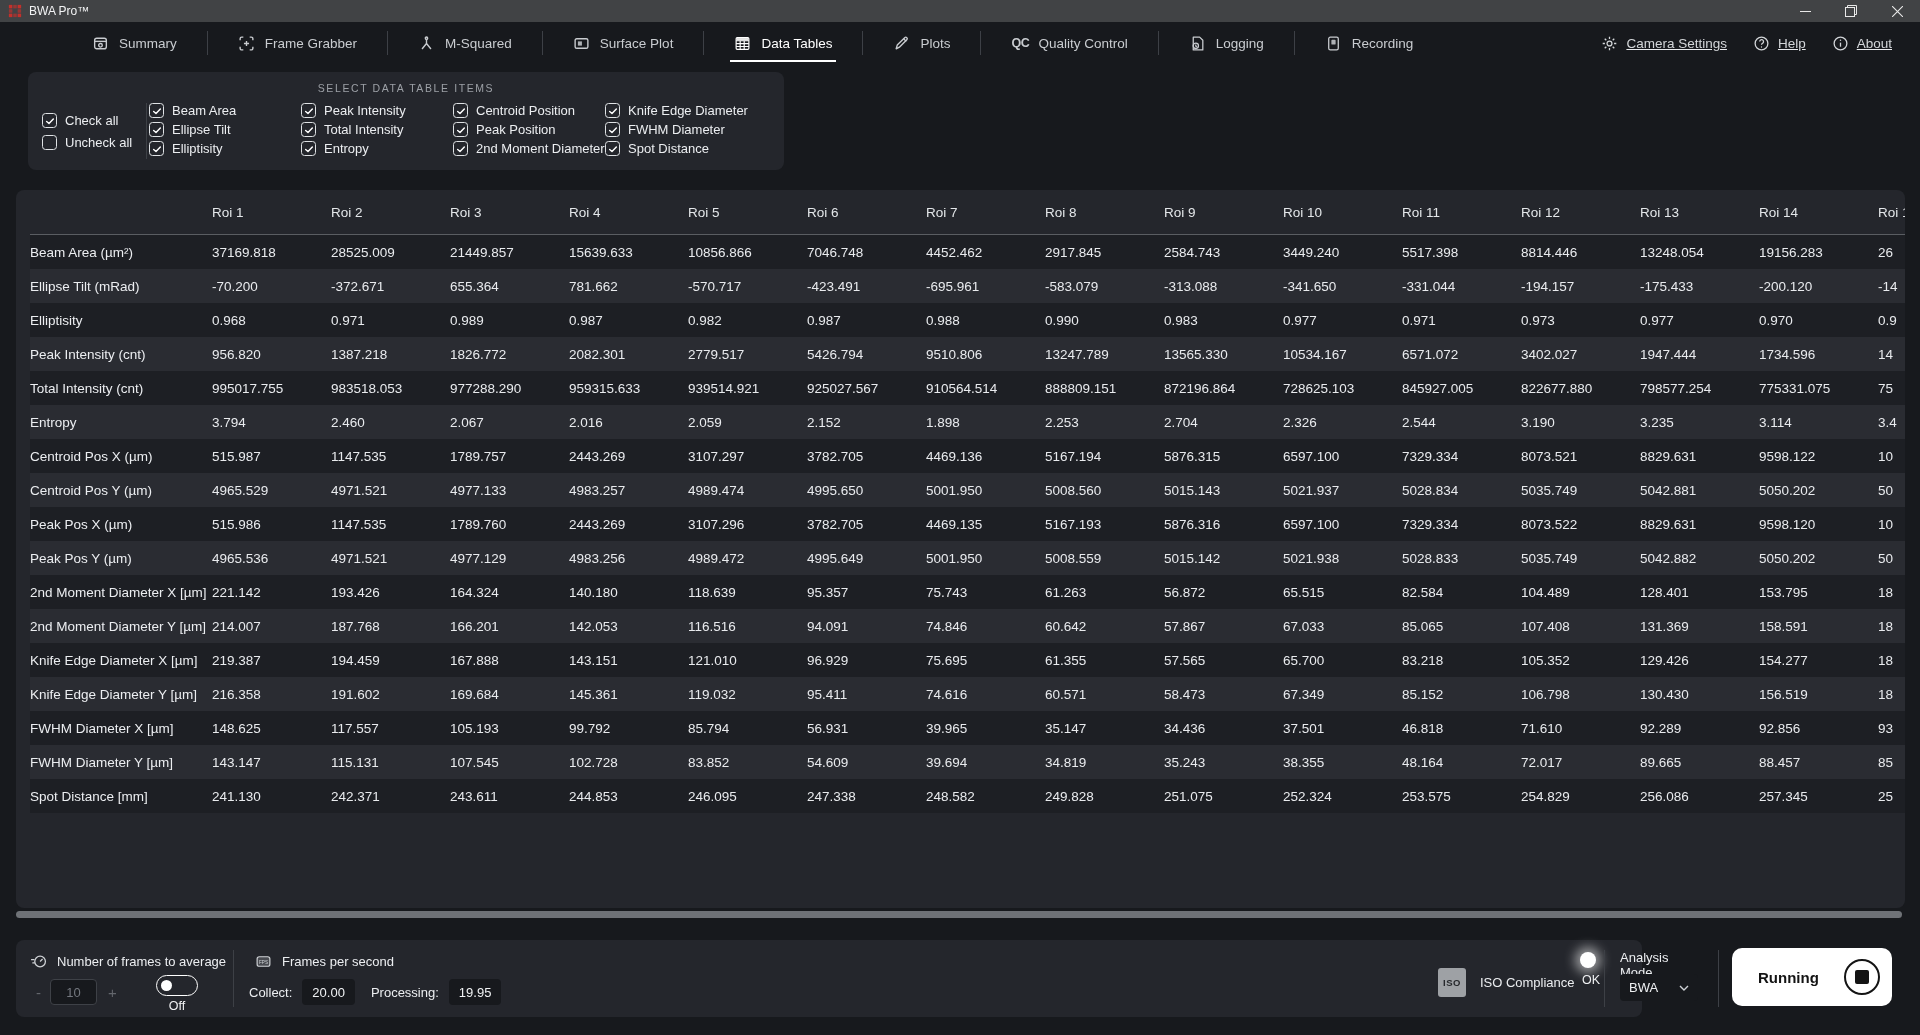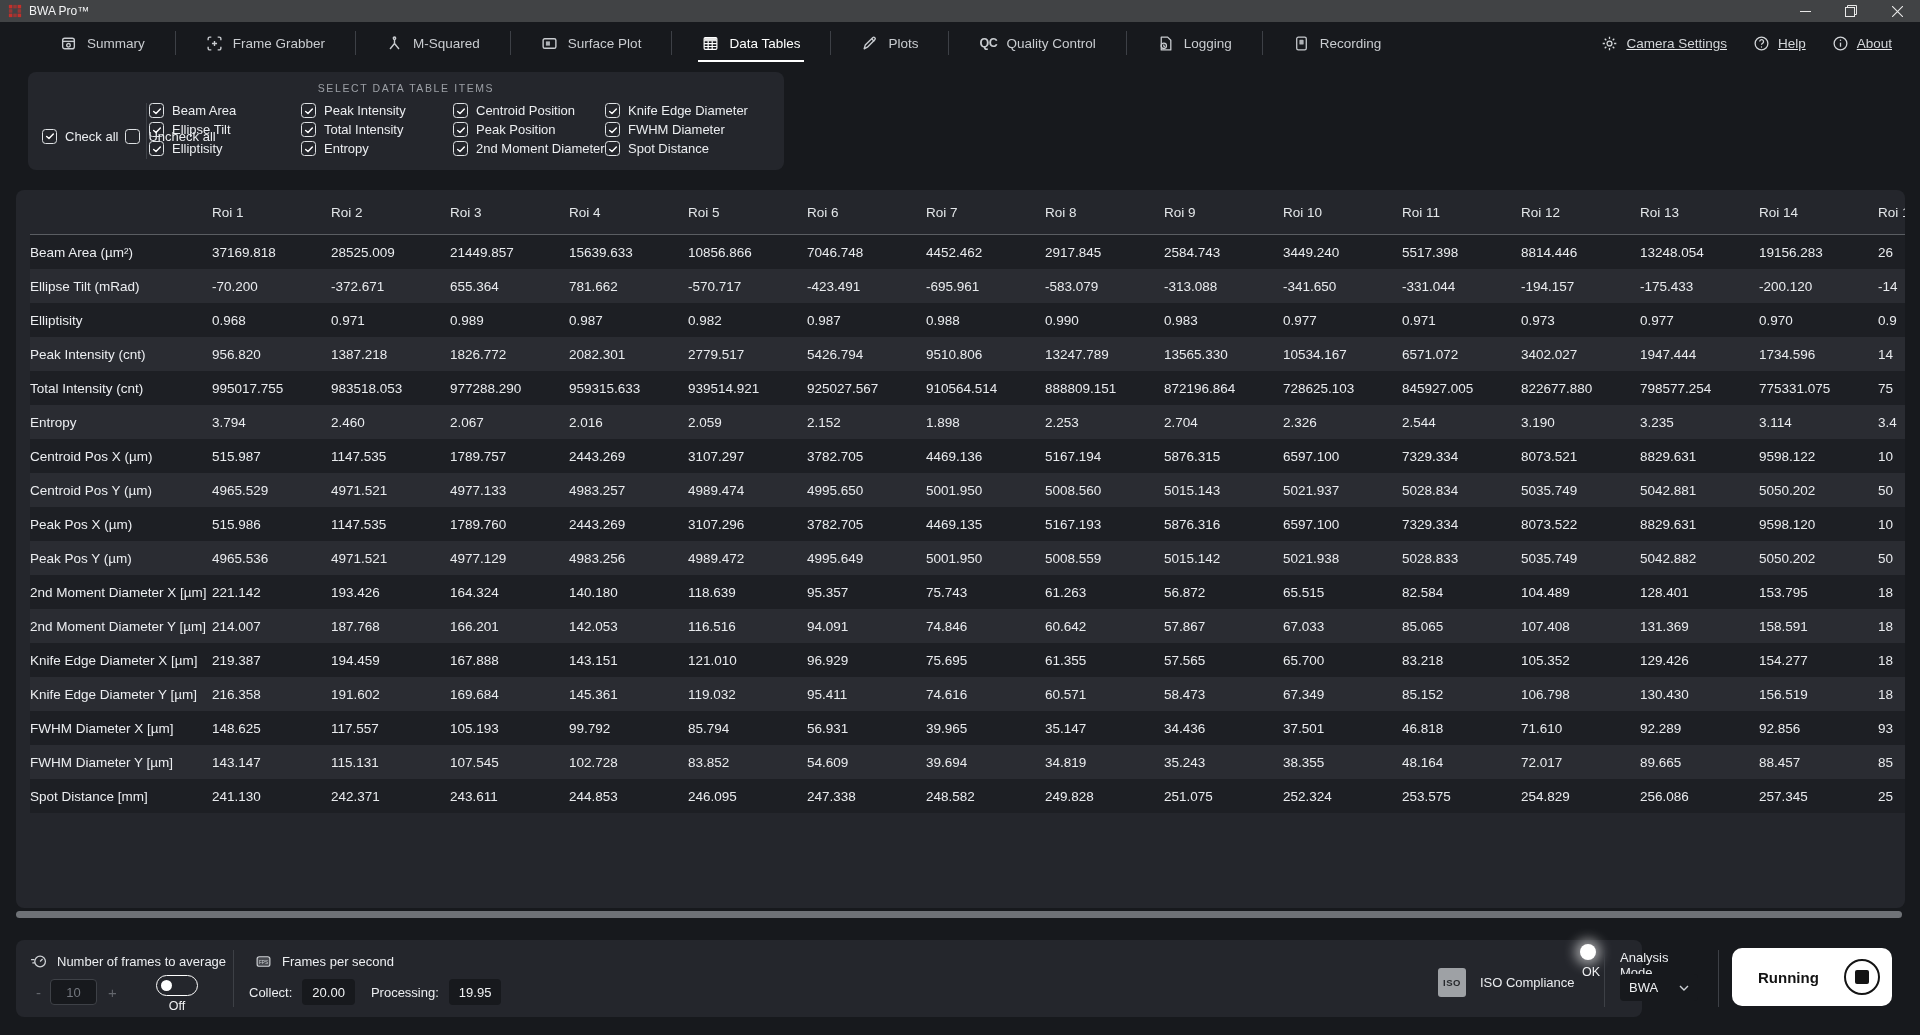--- a/index.html
+++ b/index.html
@@ -14,40 +14,40 @@
   
   .titlebar { position:absolute; left:0; top:0; width:1920px; height:22px;
     background:#414345; display:flex; align-items:center; padding-left:8px; gap:7px; }
   .app-icon { width:14px; height:14px; }
   .app-title { font-size:12px; color:#f2f3f4; }
   .win-controls { position:absolute; right:0; top:0; height:22px; display:flex; }
   .win-btn { width:46px; height:22px; display:flex; align-items:center; justify-content:center; color:#e8e8e8; }
 
   
   .nav { position:absolute; left:0; top:22px; width:1920px; height:42px;
-    display:flex; align-items:center; justify-content:space-between; }
+    display:flex; align-items:center; justify-content:space-between;padding-left:32px; }
   #nav-tabs { display:flex; align-items:center; padding-left:30px; }
   .tab { position:relative; display:flex; align-items:center; gap:10px;
     padding:6px 30px; color:#c9ccd0; font-size:13.5px; cursor:default; white-space:nowrap; }
   .tab .ticon { width:17px; height:17px; color:#c9ccd0; }
   .tab.active { color:#ffffff; }
   .tab.active .ticon { color:#ffffff; }
   .tab.active::after { content:""; position:absolute; left:26px; right:26px; bottom:-4px; height:2px; background:#ffffff; }
   .nav-div { width:1px; height:24px; background:#3d4046; }
   #nav-utils { display:flex; align-items:center; gap:26px; padding-right:28px;text-decoration:underline; }
   .util { display:flex; align-items:center; gap:8px; color:#d3d6d9; font-size:13.5px; white-space:nowrap; }
   .util .ticon { width:17px; height:17px; color:#d3d6d9; }
   .qc-glyph { font-weight:800; font-size:12.5px; letter-spacing:-0.5px; }
 
   
   .selector-panel { position:absolute; left:28px; top:72px; width:756px; height:98px;
     background:#24262c; border-radius:8px; padding:8px 0 0 0; }
   .sel-title { text-align:center; font-size:10.5px; letter-spacing:1.6px; color:#9ca0a6; margin-top:2px; }
   .sel-body { display:flex; margin-top:9px; }
-  .sel-master { width:116px; display:flex; gap:7px; padding:10px 0 0 14px; }
+  .sel-master { width:116px; display:flex; flex-direction:column; gap:7px; padding:10px 0 0 14px; }
   .sel-divider { width:1px; background:#3d4046; margin:0 2px; height:56px; align-self:flex-start; }
   #sel-columns { display:flex; flex:1; }
   .sel-col { width:152px; display:flex; flex-direction:column; gap:4px; }
   .cb-item { display:flex; align-items:center; gap:8px; font-size:13px; color:#eceef1; cursor:default; white-space:nowrap; }
   .cb { width:15px; height:15px; border:1.6px solid #dfe2e5; border-radius:3.5px; flex:none;
     display:flex; align-items:center; justify-content:center; background:transparent; }
   .cb svg { width:10px; height:10px; }
 
   
   .table-panel { position:absolute; left:16px; top:190px; width:1889px; height:718px;
@@ -753,21 +753,21 @@
     <span>Collect:</span>
     <span class="fps-box">20.00</span>
     <span style="margin-left:6px;">Processing:</span>
     <span class="fps-box">19.95</span>
   </div>
 
   <div class="f-abs fps-row" style="left:1422px; top:28px;">
     <span class="iso-badge">ISO</span>
     <span style="margin-left:4px;">ISO Compliance</span>
   </div>
-  <div class="f-abs" style="left:1560px; top:4px; display:flex; flex-direction:column; align-items:center;">
+  <div class="f-abs" style="left:1560px; top:12px; display:flex; flex-direction:column; align-items:center;">
     <div class="iso-dot"></div>
     <div class="ok-label">OK</div>
   </div>
 
   <div class="v-div" style="left:1588px;"></div>
 
   <div class="f-abs" style="left:1604px; top:10px; font-size:13px; color:#eceef1;">Analysis Mode</div>
   <div class="f-abs dropdown" style="left:1604px; top:34px;">
     <span>BWA</span>
     <svg viewBox="0 0 10 6">

